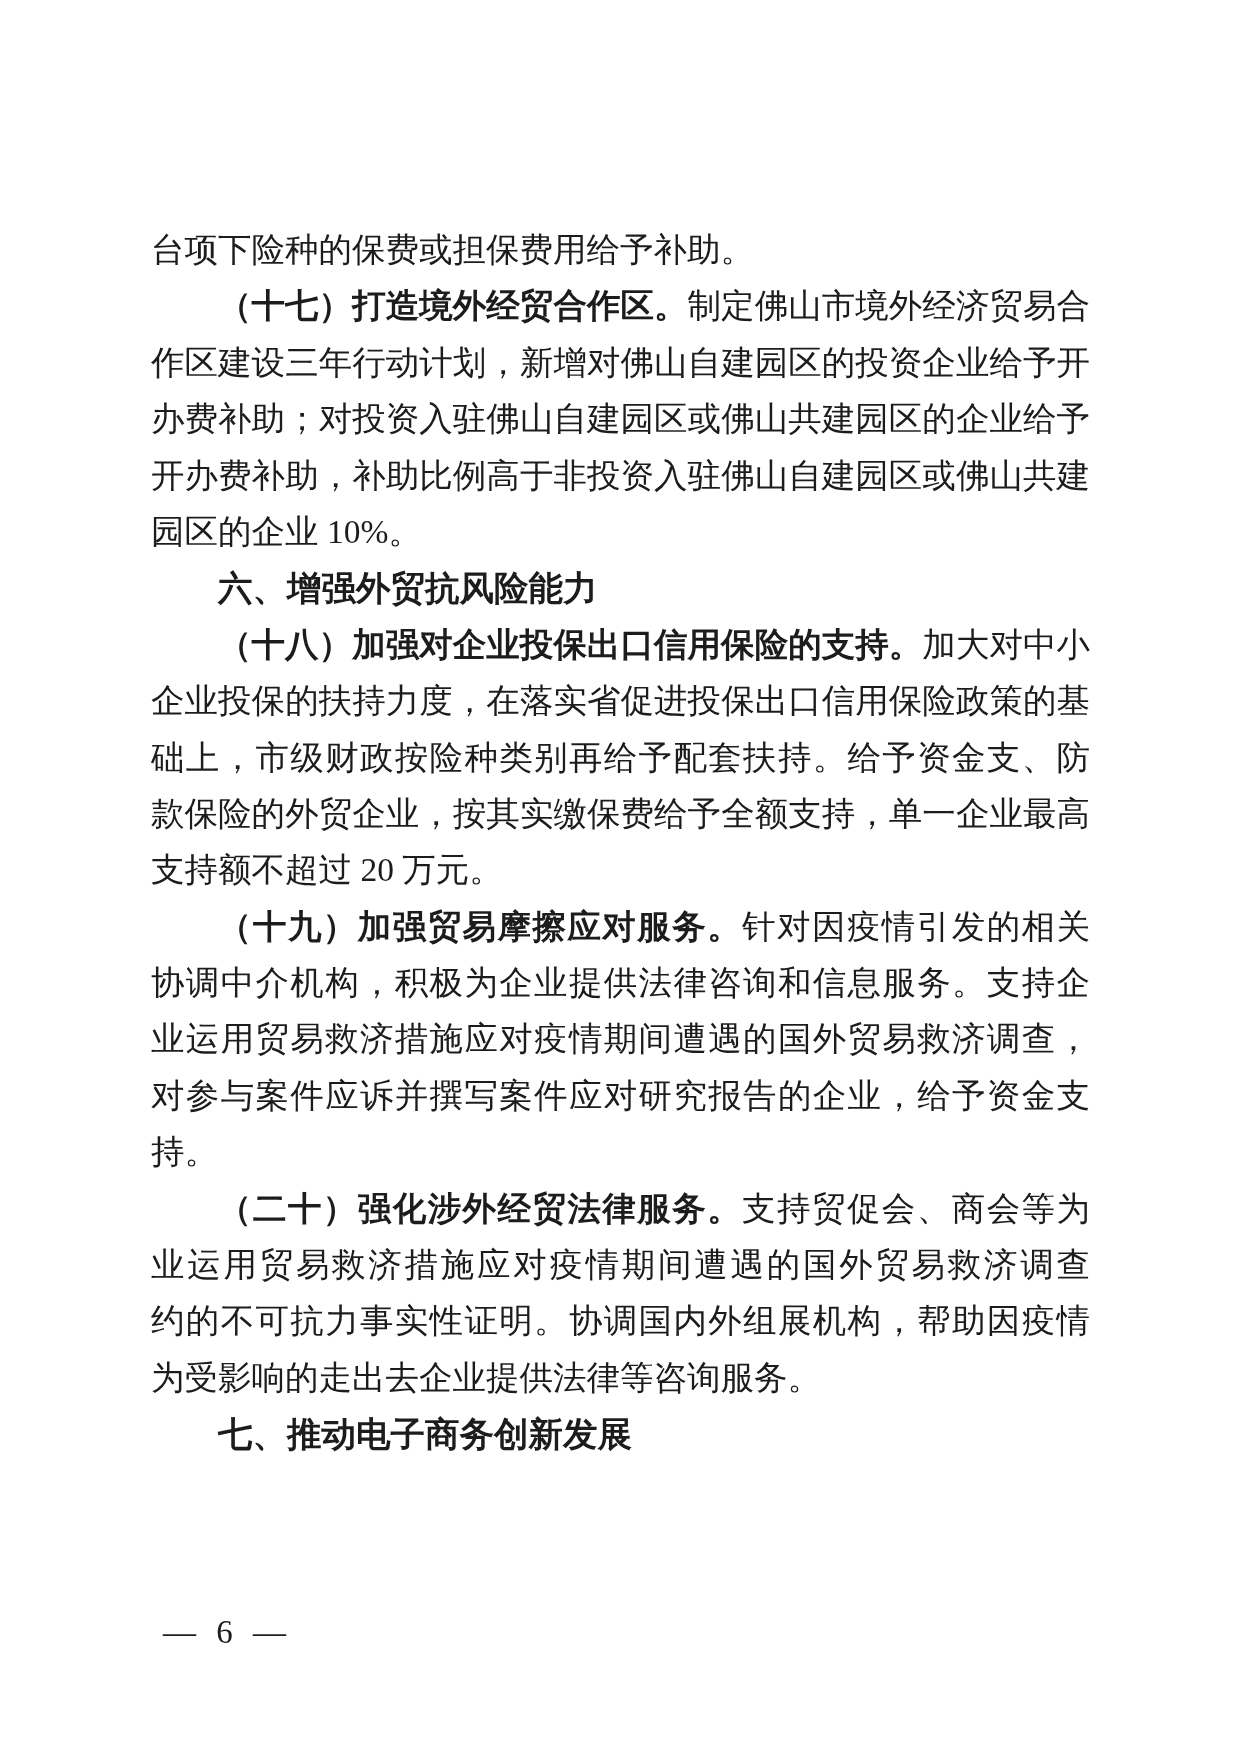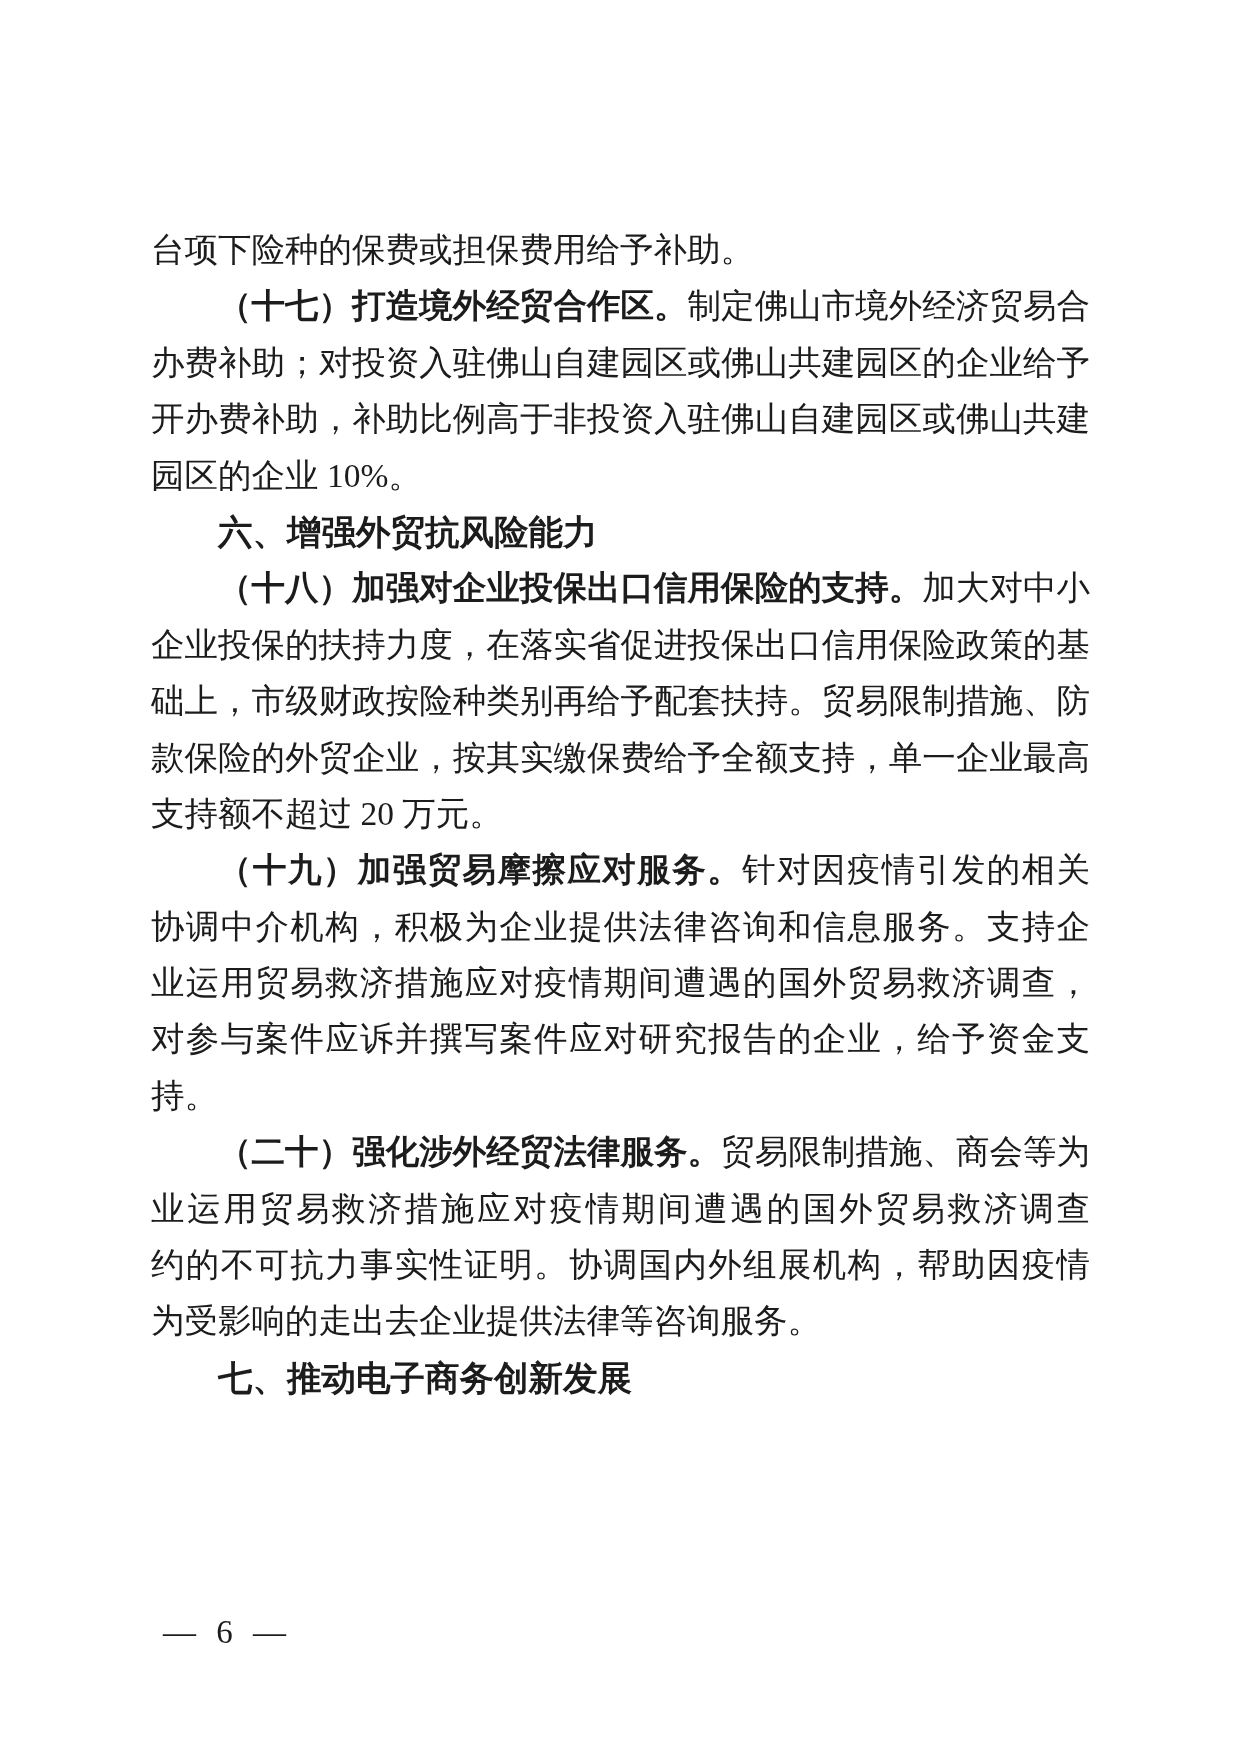--- a/index.html
+++ b/index.html
@@ -47,35 +47,36 @@
     color: #1c1c1c;
   }
 </style>
 </head>
 <body>
 
 <div class="page">
   <div class="content">
     <div class="line">台项下险种的保费或担保费用给予补助。</div>
     <div class="line j indent"><span class="lead">（十七）打造境外经贸合作区。</span><span>制定佛山市境外经济贸易合</span></div>
+    <div class="line j">作区建设三年行动计划，新增对佛山自建园区的投资企业给予开</div>
     <div class="line j">办费补助；对投资入驻佛山自建园区或佛山共建园区的企业给予</div>
     <div class="line j">开办费补助，补助比例高于非投资入驻佛山自建园区或佛山共建</div>
     <div class="line">园区的企业 10%。</div>
     <div class="line heading indent">六、增强外贸抗风险能力</div>
     <div class="line j indent"><span class="lead">（十八）加强对企业投保出口信用保险的支持。</span><span>加大对中小</span></div>
     <div class="line j">企业投保的扶持力度，在落实省促进投保出口信用保险政策的基</div>
-    <div class="line j">础上，市级财政按险种类别再给予配套扶持。贸易限制措施、防</div>
+    <div class="line j">础上，市级财政按险种类别再给予配套扶持。给予资金支、防</div>
     <div class="line j">款保险的外贸企业，按其实缴保费给予全额支持，单一企业最高</div>
     <div class="line">支持额不超过 20 万元。</div>
     <div class="line j indent"><span class="lead">（十九）加强贸易摩擦应对服务。</span><span>针对因疫情引发的相关</span></div>
     <div class="line j">协调中介机构，积极为企业提供法律咨询和信息服务。支持企</div>
     <div class="line j">业运用贸易救济措施应对疫情期间遭遇的国外贸易救济调查，</div>
     <div class="line j">对参与案件应诉并撰写案件应对研究报告的企业，给予资金支</div>
     <div class="line">持。</div>
-    <div class="line j indent"><span class="lead">（二十）强化涉外经贸法律服务。</span><span>贸易限制措施、商会等为</span></div>
+    <div class="line j indent"><span class="lead">（二十）强化涉外经贸法律服务。</span><span>支持贸促会、商会等为</span></div>
     <div class="line j">业运用贸易救济措施应对疫情期间遭遇的国外贸易救济调查</div>
     <div class="line j">约的不可抗力事实性证明。协调国内外组展机构，帮助因疫情</div>
     <div class="line">为受影响的走出去企业提供法律等咨询服务。</div>
     <div class="line heading indent">七、推动电子商务创新发展</div>
   </div>
 
   <div class="footer">— 6 —</div>
 </div>
 
 </body></html>

